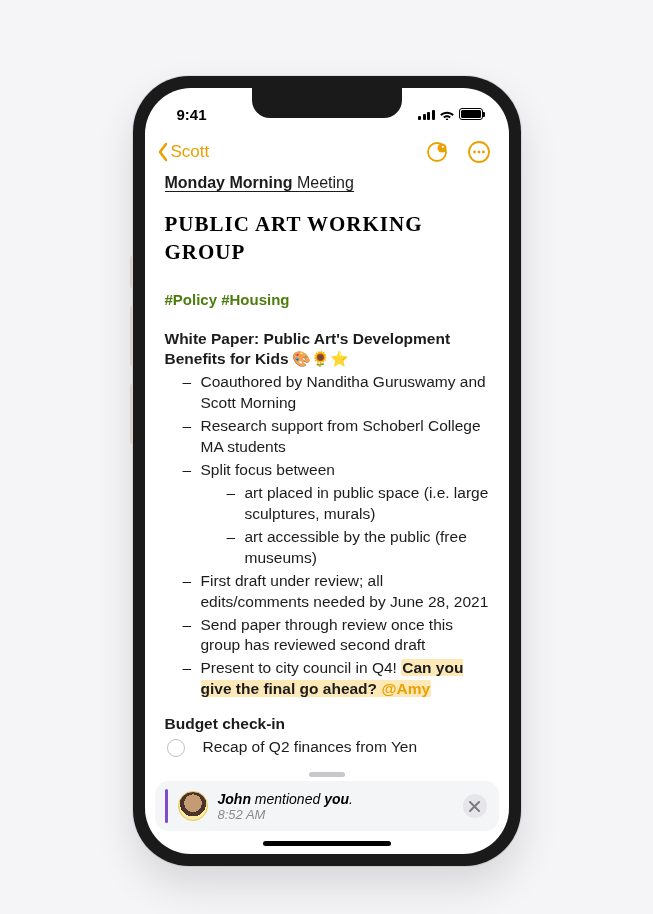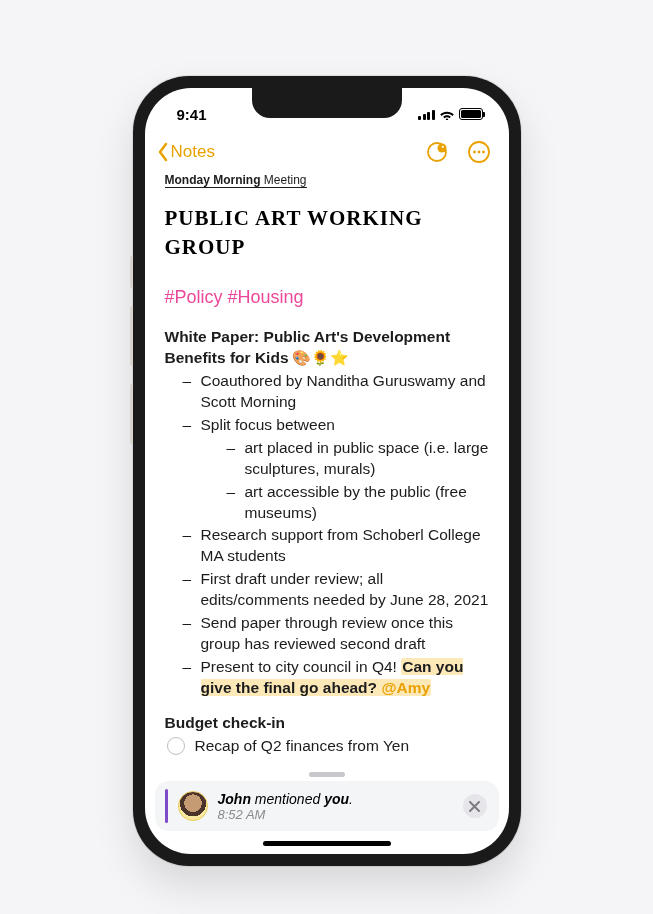--- a/index.html
+++ b/index.html
@@ -99,40 +99,40 @@
 
   .content {
     flex: 1;
     overflow: hidden;
     padding: 0 20px;
     font-size: 15.5px;
     line-height: 1.35;
     color: #1c1c1e;
   }
   .underlined { border-bottom: 1.5px solid #1c1c1e; }
-  .doc-title { font-size: 12px; margin-bottom: 16px; }
+  .doc-title { font-size: 16px; margin-bottom: 16px; }
   .doc-title .part1 { font-weight:600; }
   .handwritten {
     font-family: "Bradley Hand", "Comic Sans MS", cursive;
     font-weight: 700;
     letter-spacing: 1px;
     font-size: 21px;
     text-transform: uppercase;
     margin-bottom: 24px;
     color:#000;
   }
-  .tags { color:#ec4899; font-weight:400; margin-bottom:18px; font-size:18px; }
+  .tags { color:#4d7c0f; font-weight:700; margin-bottom:18px; font-size:15px; }
   .section-head { font-weight:700; margin-bottom:2px; }
   ul.dash { list-style:none; padding-left: 22px; }
   ul.dash > li { position:relative; padding-left:14px; margin:2px 0; }
   ul.dash > li::before { content:"–"; position:absolute; left:-4px; }
   ul.dash.nested { padding-left: 30px; }
   .hl { background:#fde9b8; border-radius:2px; padding:0 1px;font-weight:bold; }
   .mention { color:#e9a100; }
-  .checklist { display:flex; align-items:center; gap:10px; padding-left:2px; margin-top:2px; color:#1c1c1e; }
+  .checklist { display:flex; align-items:center; gap:18px; padding-left:2px; margin-top:2px; color:#1c1c1e; }
   .radio { width:18px; height:18px; border:1.5px solid #bfbfbf; border-radius:50%; flex-shrink:0; }
   .cutoff { white-space:nowrap; overflow:hidden; }
 
   .grabber {
     width:36px; height:5px; background:#c7c7cc; border-radius:3px;
     margin:6px auto 4px;
   }
   .notification {
     margin: 0 10px 8px;
     background:#f4f5f6;
@@ -189,21 +189,21 @@
             <div class="battery-fill"></div>
           </div>
       </div>
     </div>
 
     <div class="nav-bar">
       <div class="back-btn">
         <svg class="chevron-left" viewBox="0 0 12 20">
             <path d="M9 2L3 10l6 8" stroke="#e9a100" stroke-width="2.5" fill="none" stroke-linecap="round" stroke-linejoin="round"></path>
           </svg>
-        <span>Notes</span>
+        <span>Scott</span>
       </div>
       <div class="nav-actions">
         <div class="icon-btn">
           <svg width="24" height="24" viewBox="0 0 24 24">
               <circle cx="12" cy="12" r="9" stroke="#e9a100" stroke-width="1.8" fill="none"></circle>
               <circle cx="17" cy="8" r="4.5" fill="#e9a100"></circle>
               <circle cx="17.8" cy="6.8" r="1.1" fill="#fff"></circle>
             </svg>
         </div>
         <div class="icon-btn">
@@ -223,28 +223,28 @@
       </div>
       <div class="handwritten">PUBLIC ART WORKING GROUP</div>
       <div class="tags">#Policy #Housing</div>
 
       <div class="section-head">
         <span>White Paper: Public Art's Development Benefits for Kids </span><span class="emoji">🎨🌻⭐</span>
       </div>
 
       <ul class="dash">
         <li>Coauthored by Nanditha Guruswamy and Scott Morning</li>
+        <li>Research support from Schoberl College MA students</li>
         <li>
           <span>Split focus between</span>
           <ul class="dash nested">
             <li>art placed in public space (i.e. large sculptures, murals)</li>
             <li>art accessible by the public (free museums)</li>
           </ul>
         </li>
-        <li>Research support from Schoberl College MA students</li>
         <li>First draft under review; all edits/comments needed by June 28, 2021</li>
         <li>Send paper through review once this group has reviewed second draft</li>
         <li>
           <span>Present to city council in Q4! </span><span class="hl"><span>Can you give the final go ahead? </span><span class="mention">@Amy</span></span>
         </li>
       </ul>
 
       <div class="section-head" style="margin-top:14px">Budget check-in</div>
       <div class="checklist cutoff">
         <span class="radio"></span>

